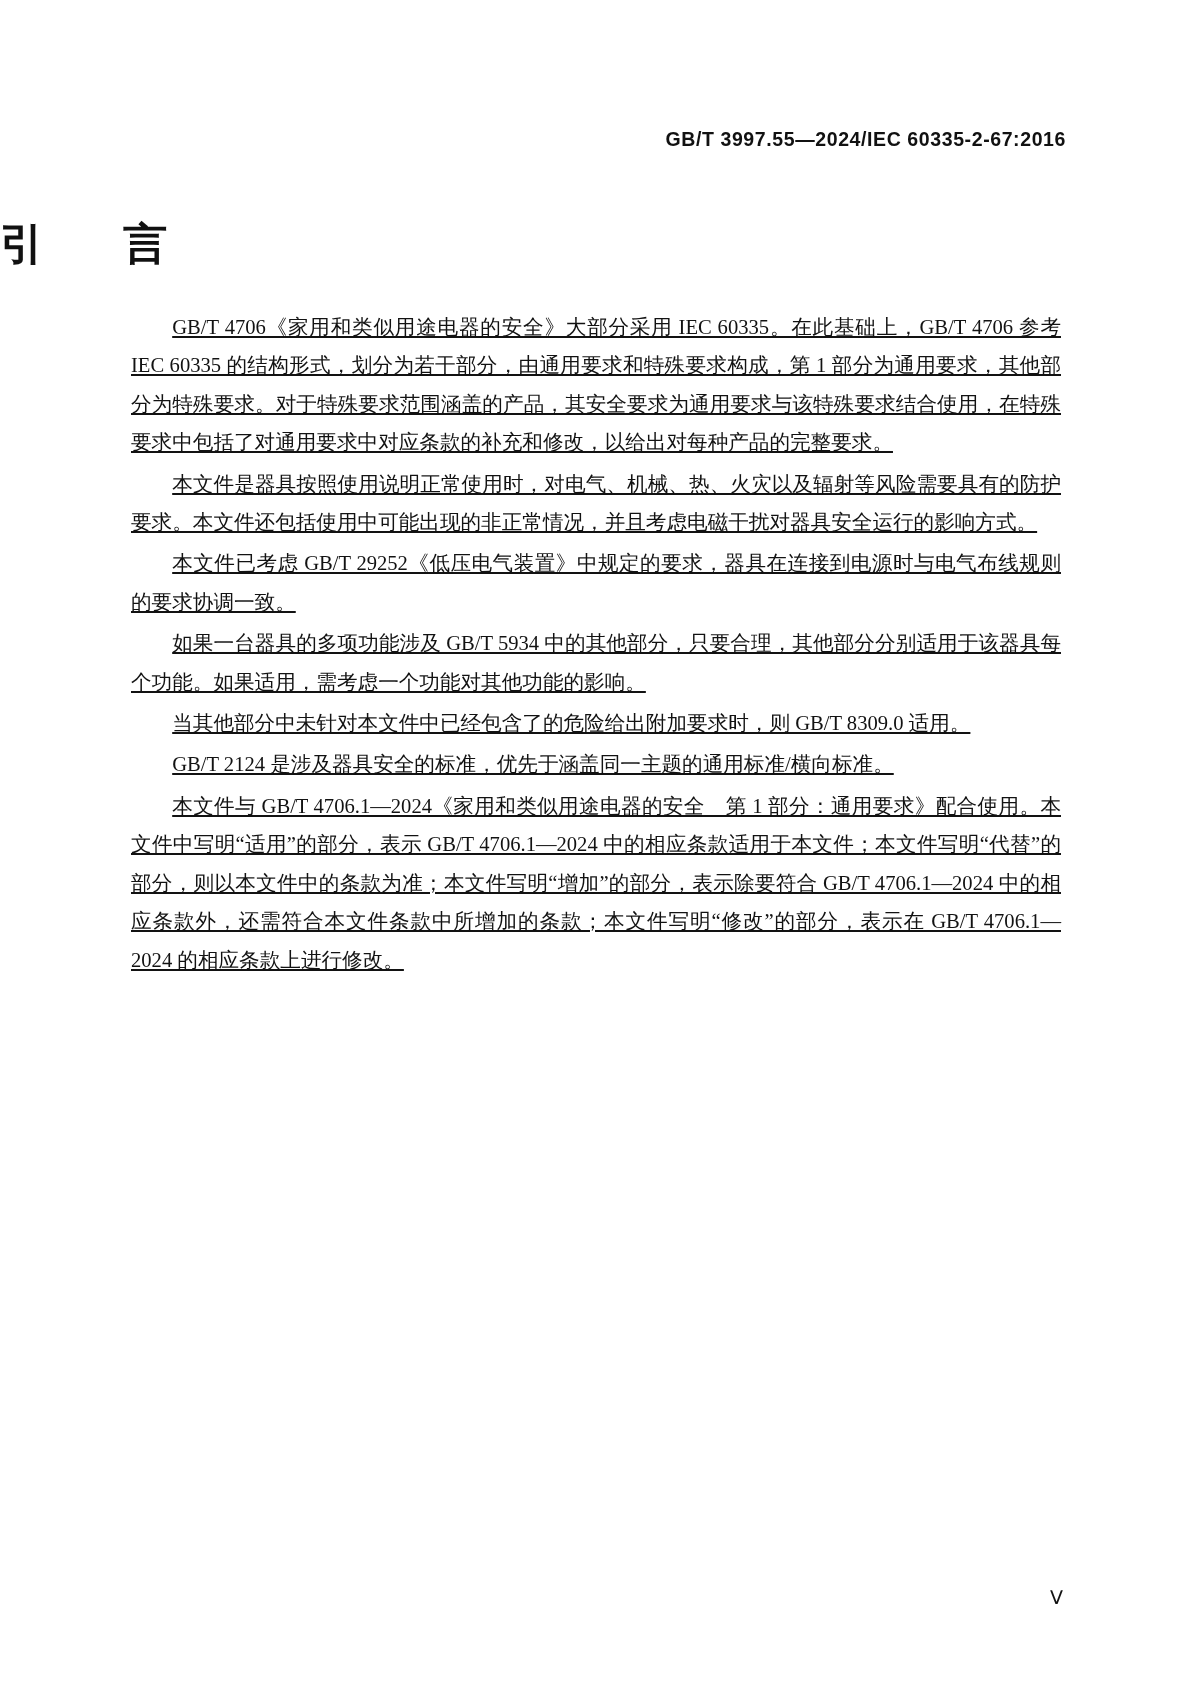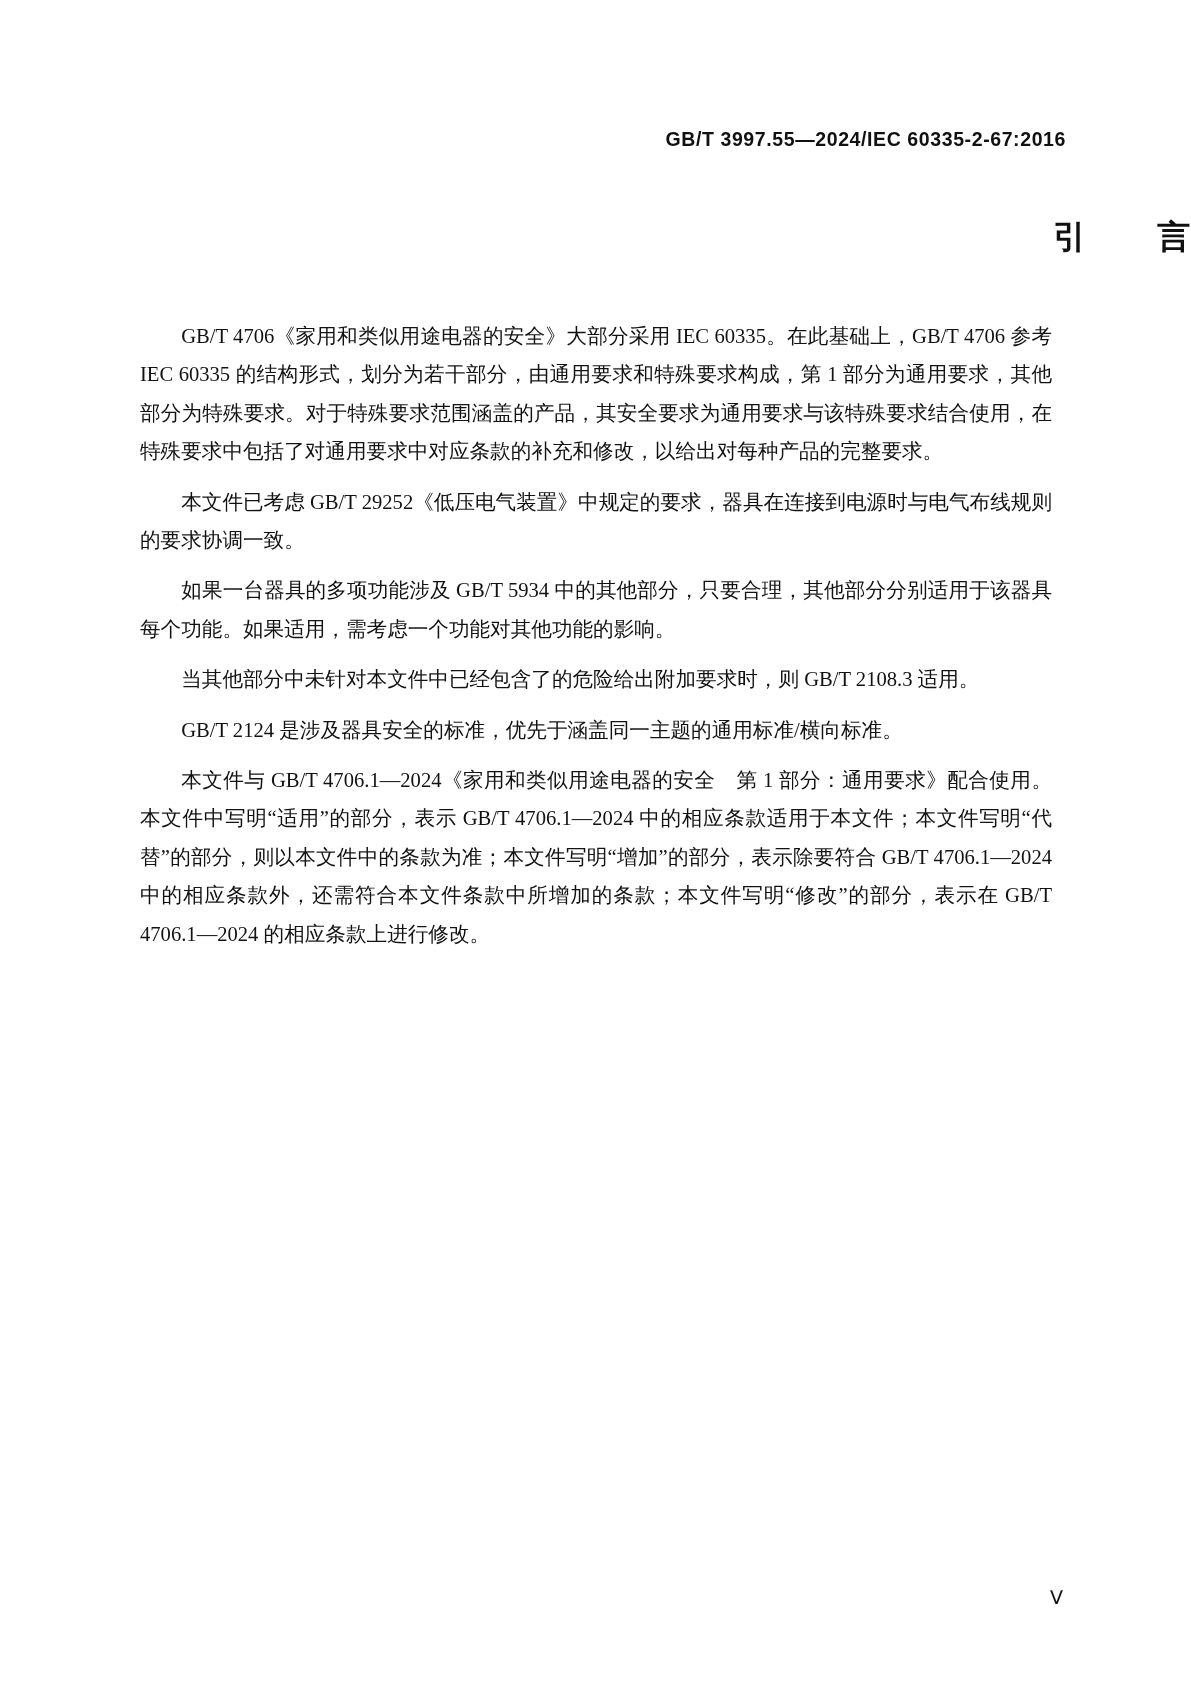--- a/index.html
+++ b/index.html
@@ -28,45 +28,46 @@
     font-size: 19.5px;
     letter-spacing: 0.6px;
     color: #111;
     white-space: nowrap;
   }
   .doc-title {
     position: absolute;
     top: 215px;
     left: 0;
     right: 0;
-    text-align: right;
+    text-align: left;
     font-family: "DejaVu Serif", serif;
-    font-size: 33px;
+    font-size: 44px;
     font-weight: 600;
     letter-spacing: 0.02em;
     color: #111;
   }
   .doc-title .gap {
     display: inline-block;
     width: 46px;
   }
   .body-text {
     position: absolute;
     top: 305px;
     left: 128px;
     width: 936px;
     font-size: 20.6px;
     line-height: 38.4px;
     text-align: justify;
     text-justify: inter-ideograph;
     color: #121212;
   }
   .body-text p {
-    margin: 12px;
+    margin: 3px;
     text-indent: 2em;
+    text-decoration: underline;
   }
   .page-number {
     position: absolute;
     bottom: 76px;
     right: 128px;
     font-family: "Liberation Serif", serif;
     font-size: 19px;
     color: #111;
   }
 </style>
@@ -78,22 +79,23 @@
   <div class="running-head">GB/T 3997.55—2024/IEC 60335-2-67:2016</div>
 
   <div class="doc-title">
     <span>引</span>
     <span class="gap"></span>
     <span>言</span>
   </div>
 
   <div class="body-text">
     <p>GB/T 4706《家用和类似用途电器的安全》大部分采用 IEC 60335。在此基础上，GB/T 4706 参考 IEC 60335 的结构形式，划分为若干部分，由通用要求和特殊要求构成，第 1 部分为通用要求，其他部分为特殊要求。对于特殊要求范围涵盖的产品，其安全要求为通用要求与该特殊要求结合使用，在特殊要求中包括了对通用要求中对应条款的补充和修改，以给出对每种产品的完整要求。</p>
+    <p>本文件是器具按照使用说明正常使用时，对电气、机械、热、火灾以及辐射等风险需要具有的防护要求。本文件还包括使用中可能出现的非正常情况，并且考虑电磁干扰对器具安全运行的影响方式。</p>
     <p>本文件已考虑 GB/T 29252《低压电气装置》中规定的要求，器具在连接到电源时与电气布线规则的要求协调一致。</p>
     <p>如果一台器具的多项功能涉及 GB/T 5934 中的其他部分，只要合理，其他部分分别适用于该器具每个功能。如果适用，需考虑一个功能对其他功能的影响。</p>
-    <p>当其他部分中未针对本文件中已经包含了的危险给出附加要求时，则 GB/T 2108.3 适用。</p>
+    <p>当其他部分中未针对本文件中已经包含了的危险给出附加要求时，则 GB/T 8309.0 适用。</p>
     <p>GB/T 2124 是涉及器具安全的标准，优先于涵盖同一主题的通用标准/横向标准。</p>
     <p>本文件与 GB/T 4706.1—2024《家用和类似用途电器的安全　第 1 部分：通用要求》配合使用。本文件中写明“适用”的部分，表示 GB/T 4706.1—2024 中的相应条款适用于本文件；本文件写明“代替”的部分，则以本文件中的条款为准；本文件写明“增加”的部分，表示除要符合 GB/T 4706.1—2024 中的相应条款外，还需符合本文件条款中所增加的条款；本文件写明“修改”的部分，表示在 GB/T 4706.1—2024 的相应条款上进行修改。</p>
   </div>
 
   <div class="page-number">Ⅴ</div>
 
 </div>
 
 </body></html>

